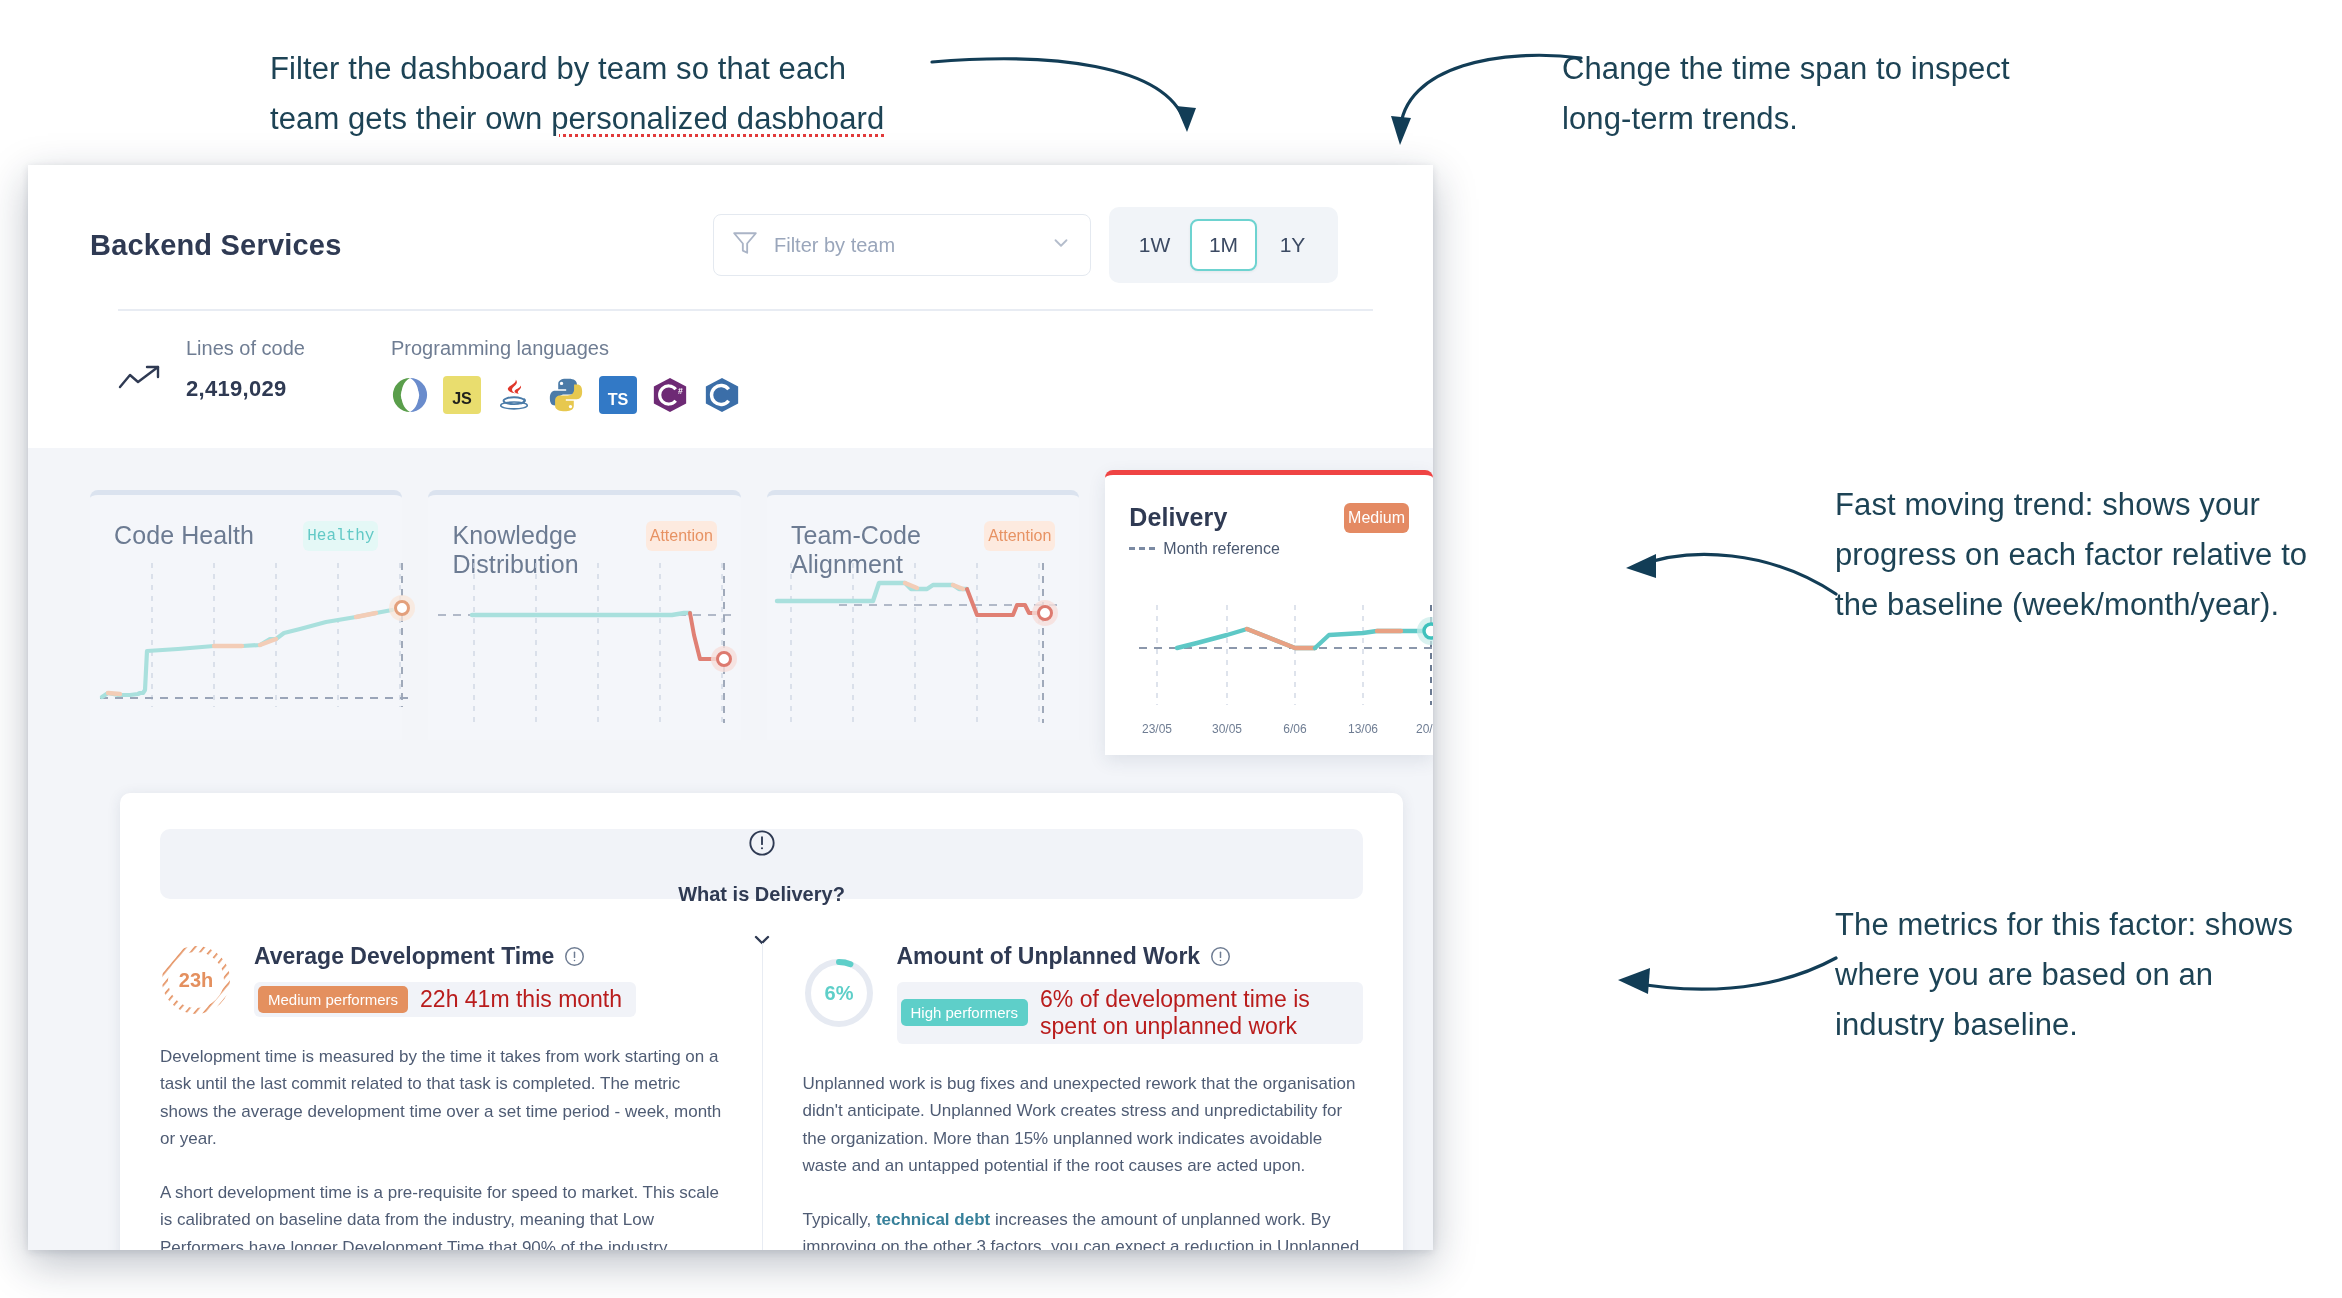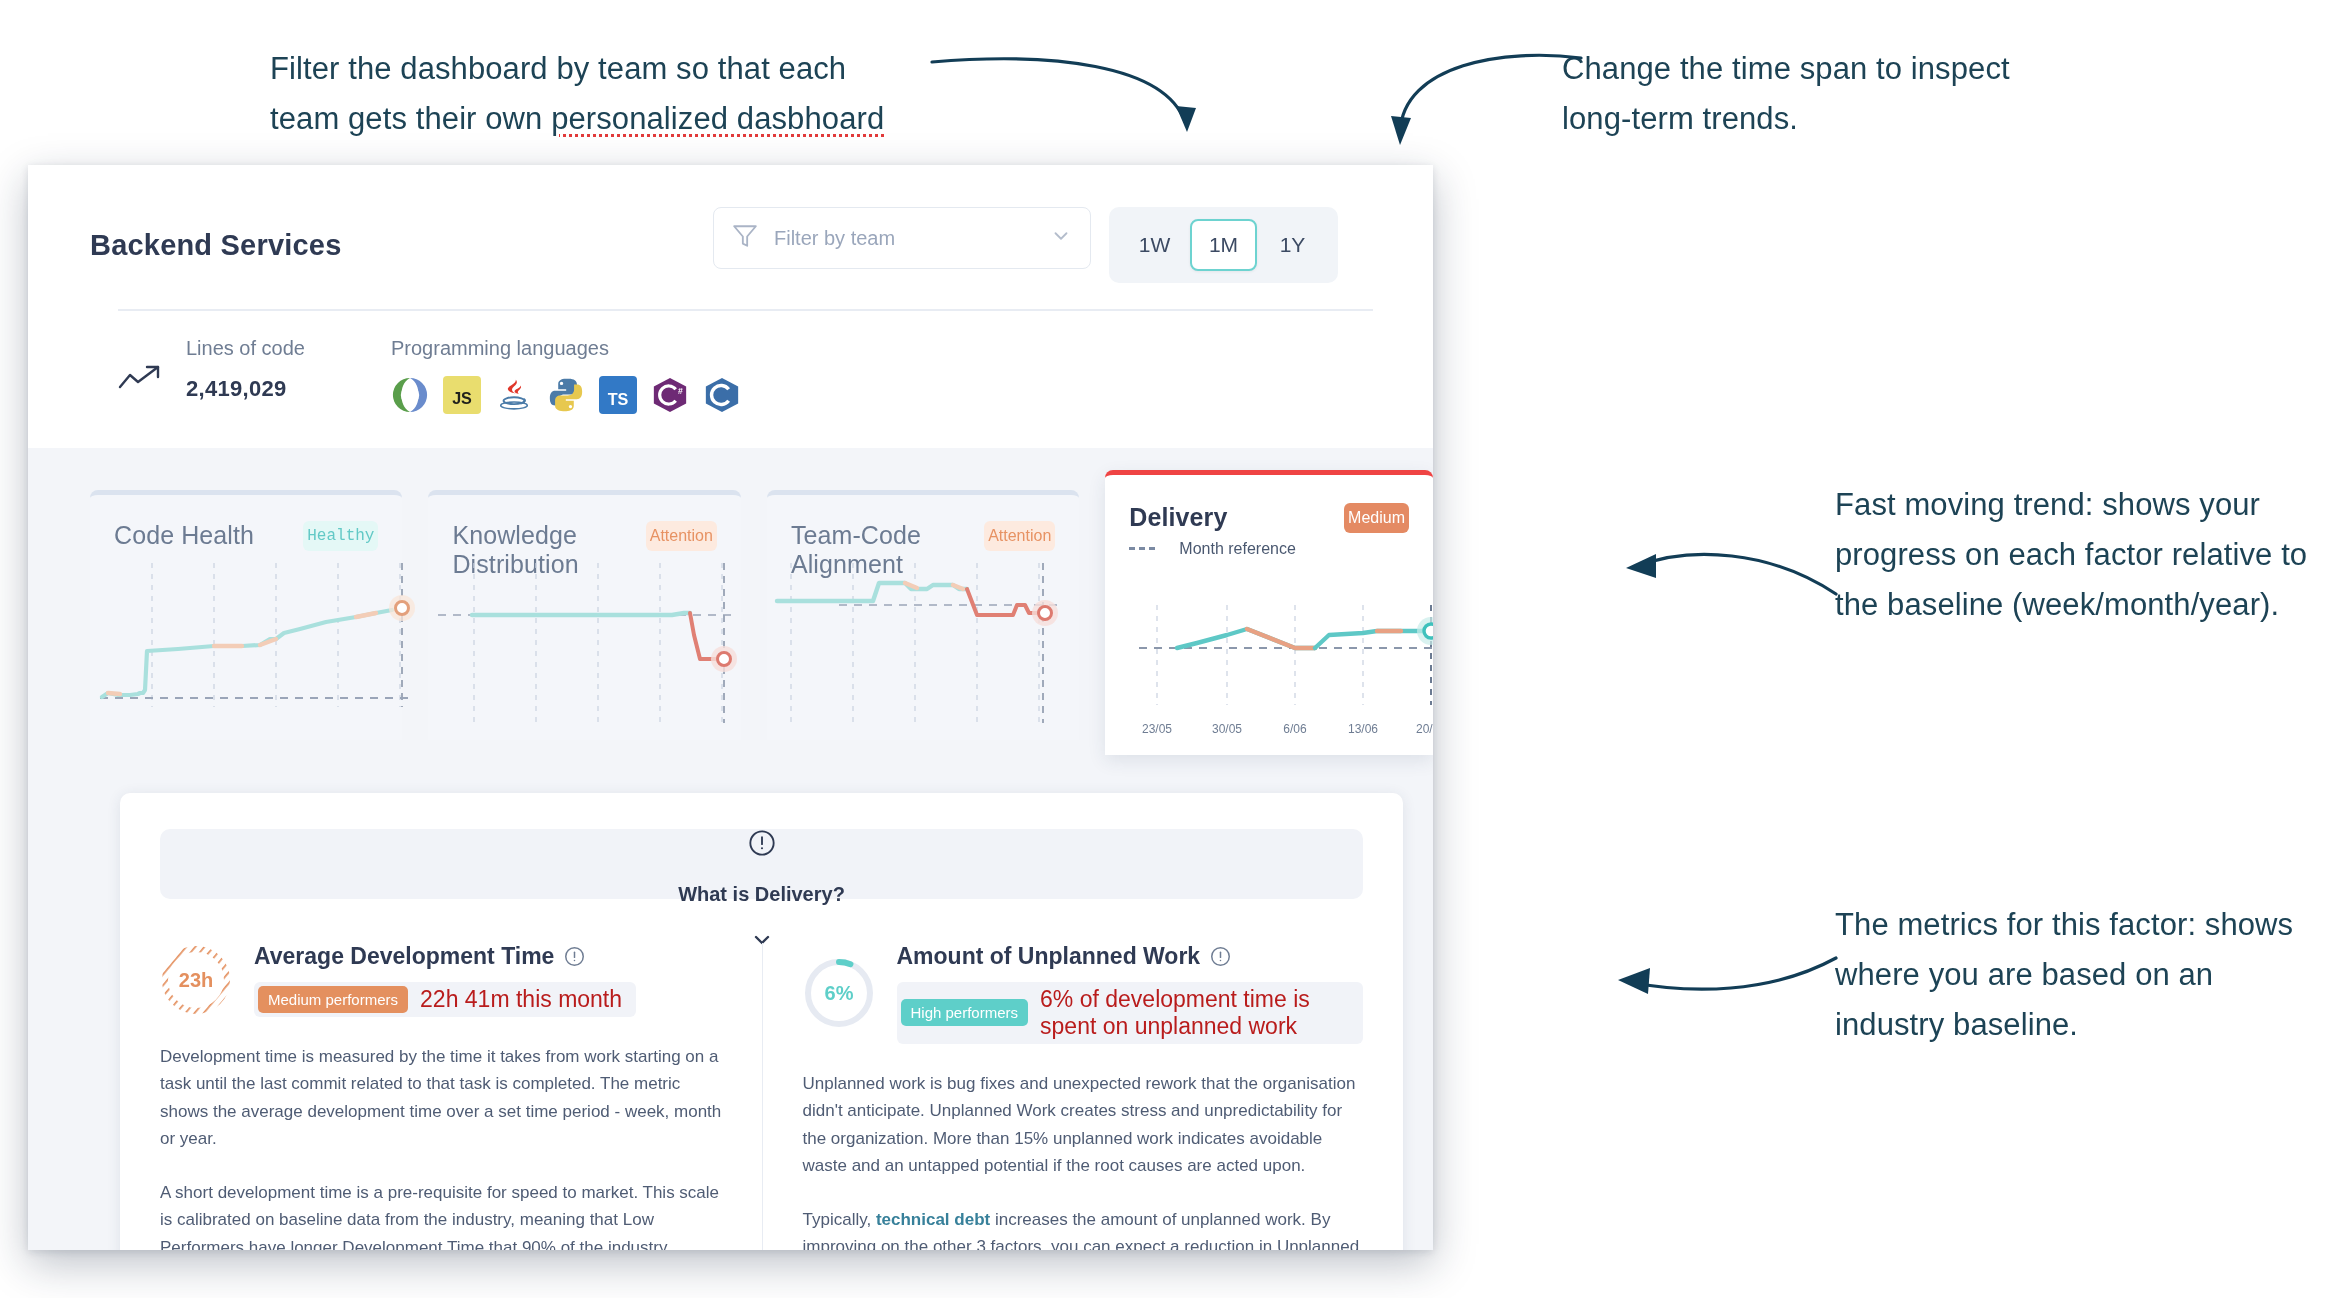--- a/index.html
+++ b/index.html
@@ -41,21 +41,21 @@
   #app-window{
     position:absolute;left:28px;top:165px;width:1405px;height:1085px;
     background:#ffffff;
     box-shadow:0 14px 40px rgba(20,35,60,.28), 0 2px 8px rgba(20,35,60,.12);
     overflow:hidden;
   }
   
   #app-header{background:#fff;padding:0 0 0 0;}
   .hdr-row{display:flex;align-items:center;justify-content:flex-start;padding:42px 60px 0 62px;}
   #page-title{font-size:29px;font-weight:bold;color:#2f3a53;letter-spacing:.2px;}
-  .hdr-controls{margin-left:auto;display:flex;gap:18px;padding-right:35px;}
+  .hdr-controls{margin-left:auto;display:flex;align-items:center;gap:18px;padding-right:35px;}
 
   .filter-select{
     width:378px;height:62px;border:1.5px solid #e4e9f0;border-radius:8px;
     display:flex;align-items:center;gap:16px;padding:0 18px;background:#fff;box-sizing:border-box;
   }
   .filter-select .ph{color:#9aa6bb;font-size:20px;flex:1;}
   .seg-group{display:flex;background:#f1f4f8;border-radius:10px;padding:12px;gap:2px;}
   .seg{
     min-width:67px;height:52px;border-radius:8px;display:flex;align-items:center;justify-content:center;
     font-size:21px;color:#3c4a63;background:transparent;box-sizing:border-box;
@@ -85,21 +85,21 @@
     background:#ffffff;border-top:5px solid #ef4444;width:378px;height:285px;margin-top:-20px;
     box-shadow:0 6px 18px rgba(40,60,90,.10);padding-top:28px;
   }
   .fcard-head{display:flex;align-items:flex-start;justify-content:space-between;}
   .fcard-title{font-size:25px;color:#6c7b92;letter-spacing:.1px;}
   .fcard.selected .fcard-title{color:#2f3a53;font-weight:bold;}
   .badge{font-size:16px;border-radius:6px;padding:6px 4px;white-space:nowrap;}
   .badge.healthy{background:#e4f8f6;color:#63c9c6;font-family:Liberation Mono, monospace;}
   .badge.attention{background:#fdeadf;color:#e79263;}
   .badge.medium{background:#e48a63;color:#ffffff;}
-  .legend{display:flex;align-items:center;gap:24px;margin-top:8px;}
+  .legend{display:flex;align-items:center;gap:8px;margin-top:8px;}
   .legend-dash{width:26px;height:0;border-top:3px dashed #7b8aa3;}
   .legend-lbl{font-size:16px;color:#4a5870;}
   .fchart{position:absolute;left:0;right:0;bottom:0;}
 
   
   #detail-panel{
     margin:38px 30px 0 92px;background:#fff;border-radius:10px;
     box-shadow:0 2px 14px rgba(40,60,90,.10);padding:36px 40px 0 40px;position:relative;height:480px;box-sizing:border-box;
   }
   #what-is-bar{

